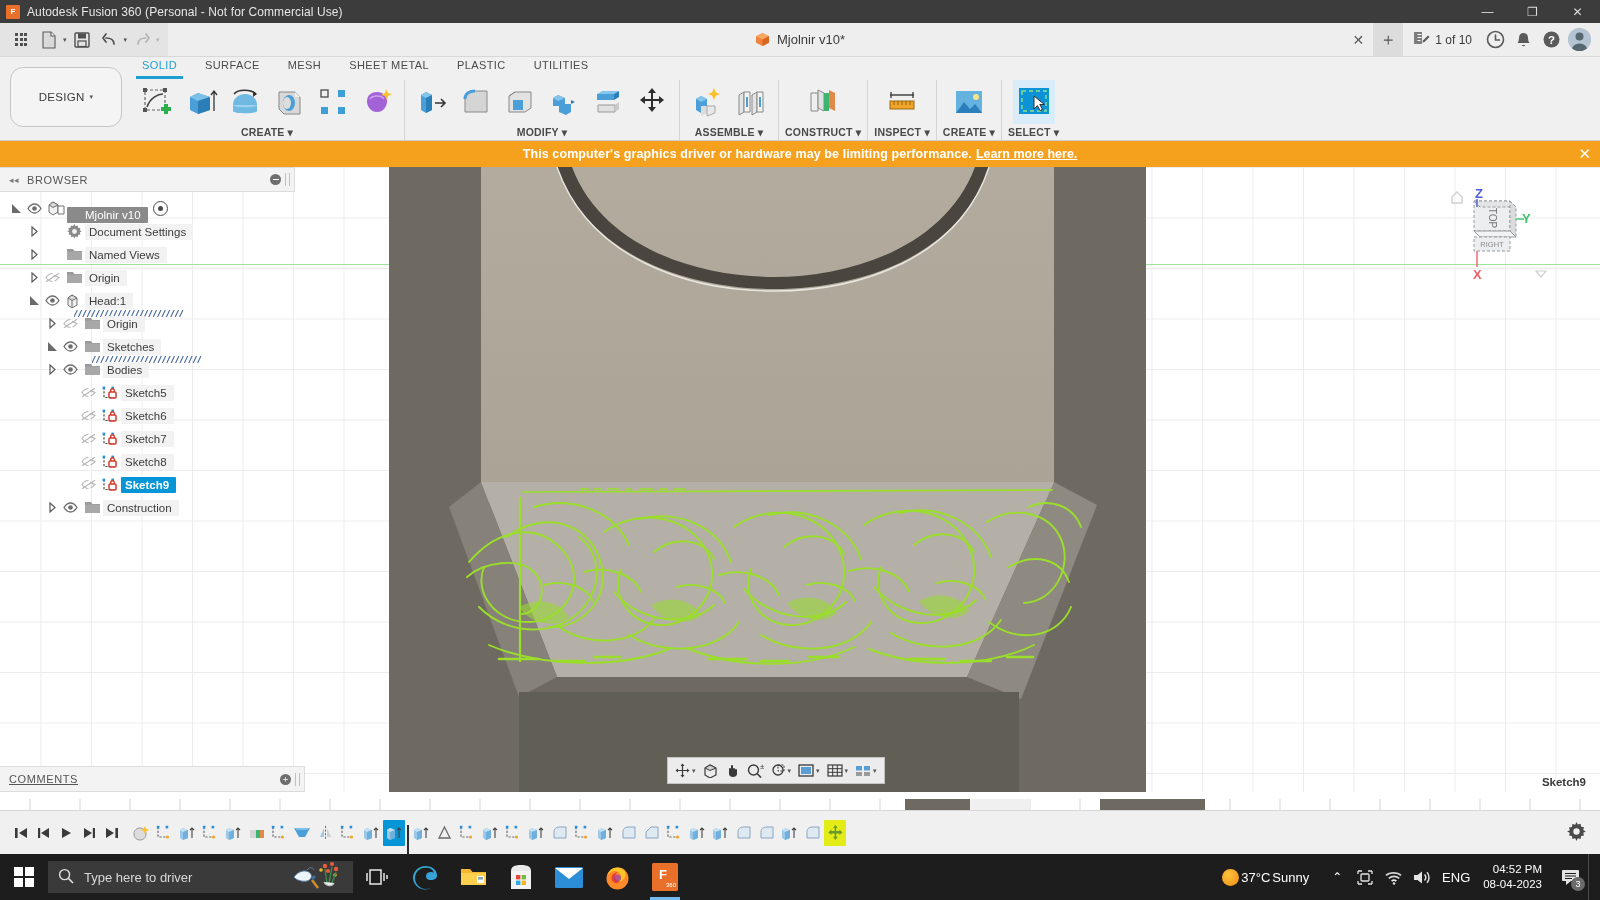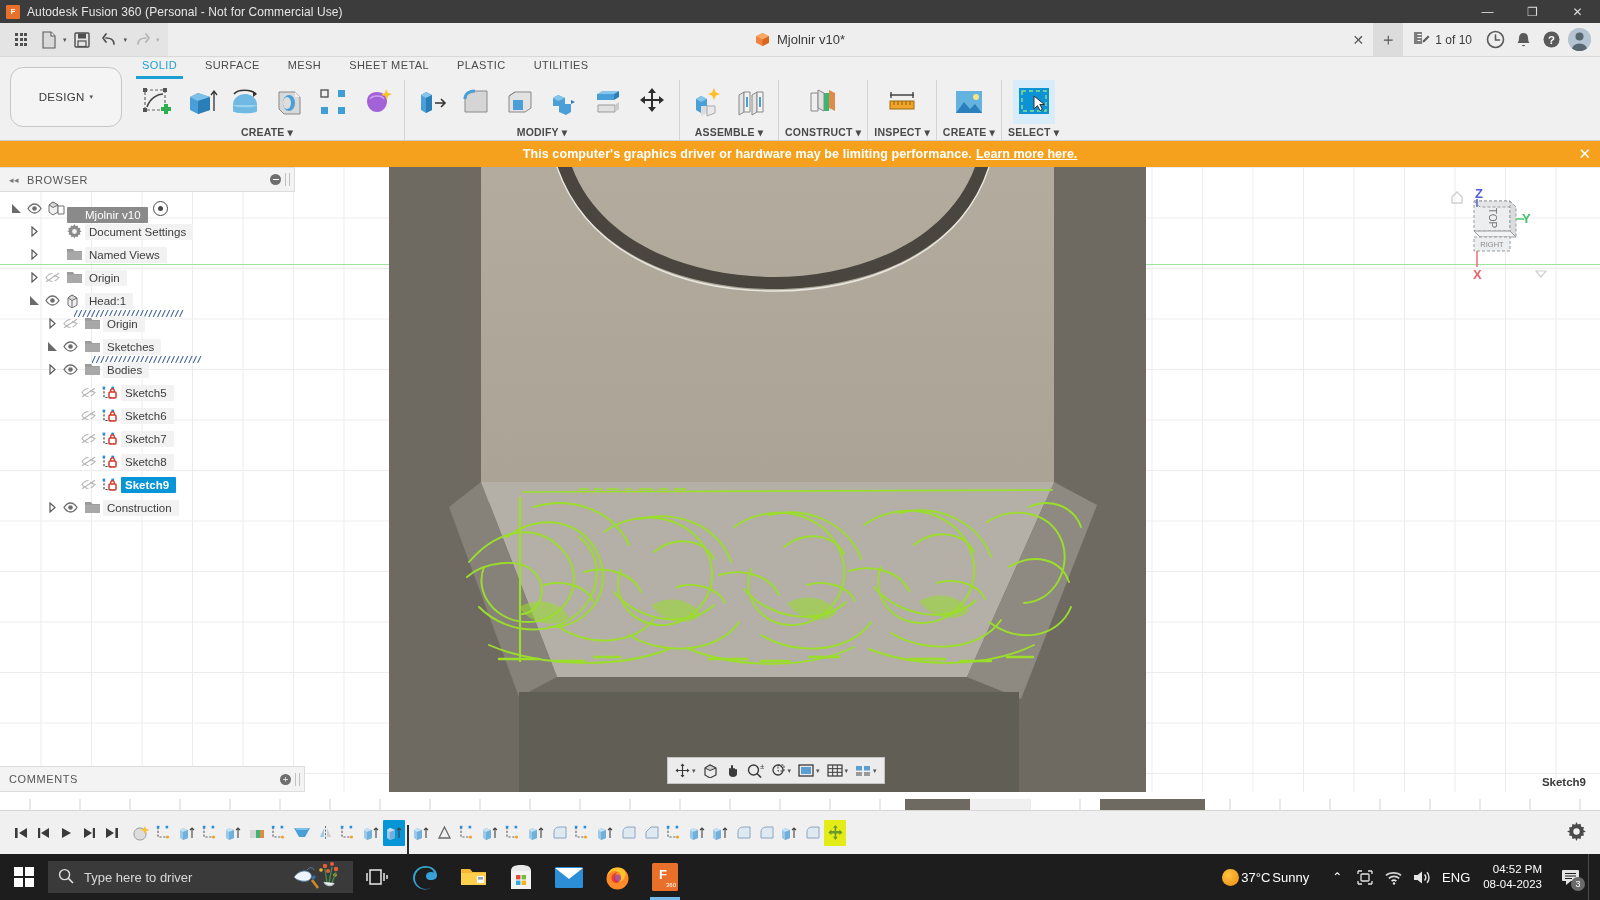--- a/index.html
+++ b/index.html
@@ -91,21 +91,21 @@
   .trow .nm{font-size:11.5px;color:#3c3c3c;padding:2px 7px 2px 4px;background:#f2f2f2;border-radius:1px;white-space:nowrap;}
   .trow.root .nm{background:#8a8a8a;color:#fff;padding-left:18px;margin-top:13px;}
   .trow.sel .nm{background:#0696d7;color:#fff;font-weight:bold;}
   .trow .after{width:20px;display:flex;align-items:center;justify-content:center;margin-left:3px;}
   .radio{width:13px;height:13px;border-radius:50%;border:1.6px solid #4a4a4a;display:flex;align-items:center;justify-content:center;background:#fff;}
   .radio i{width:5px;height:5px;border-radius:50%;background:#4a4a4a;}
   .hatch{position:absolute;height:6px;left:0;right:0;bottom:1px;pointer-events:none;}
 
   .comments{position:absolute;left:0;bottom:0;width:295px;height:24px;background:#f3f3f3;border:1px solid #dcdcdc;border-left:none;
      display:flex;align-items:center;padding-left:9px;}
-  .comments .ttl{color:#555;font-size:11px;letter-spacing:.6px;}
+  .comments .ttl{color:#555;font-size:11px;letter-spacing:.6px;text-decoration:underline;}
   .comments .right{margin-left:auto;display:flex;align-items:center;gap:4px;padding-right:4px;}
   .pluscirc{width:11px;height:11px;border-radius:50%;background:#6e6e6e;color:#fff;font-size:9px;line-height:9px;display:flex;align-items:center;justify-content:center;}
 
   
   .canvas{position:absolute;left:389px;top:0;width:757px;height:625px;background:#6e6a61;overflow:hidden;}
   .navbar{position:absolute;left:667px;top:590px;height:25px;background:#ececec;border:1px solid #c4c4c4;display:flex;align-items:center;padding:0 4px;gap:1px;z-index:6;}
   .nvi{height:21px;display:flex;align-items:center;padding:0 3px;gap:1px;}
   .sketchlbl{position:absolute;right:14px;bottom:4px;font-size:11.5px;font-weight:bold;color:#3a3a3a;}
 
   

